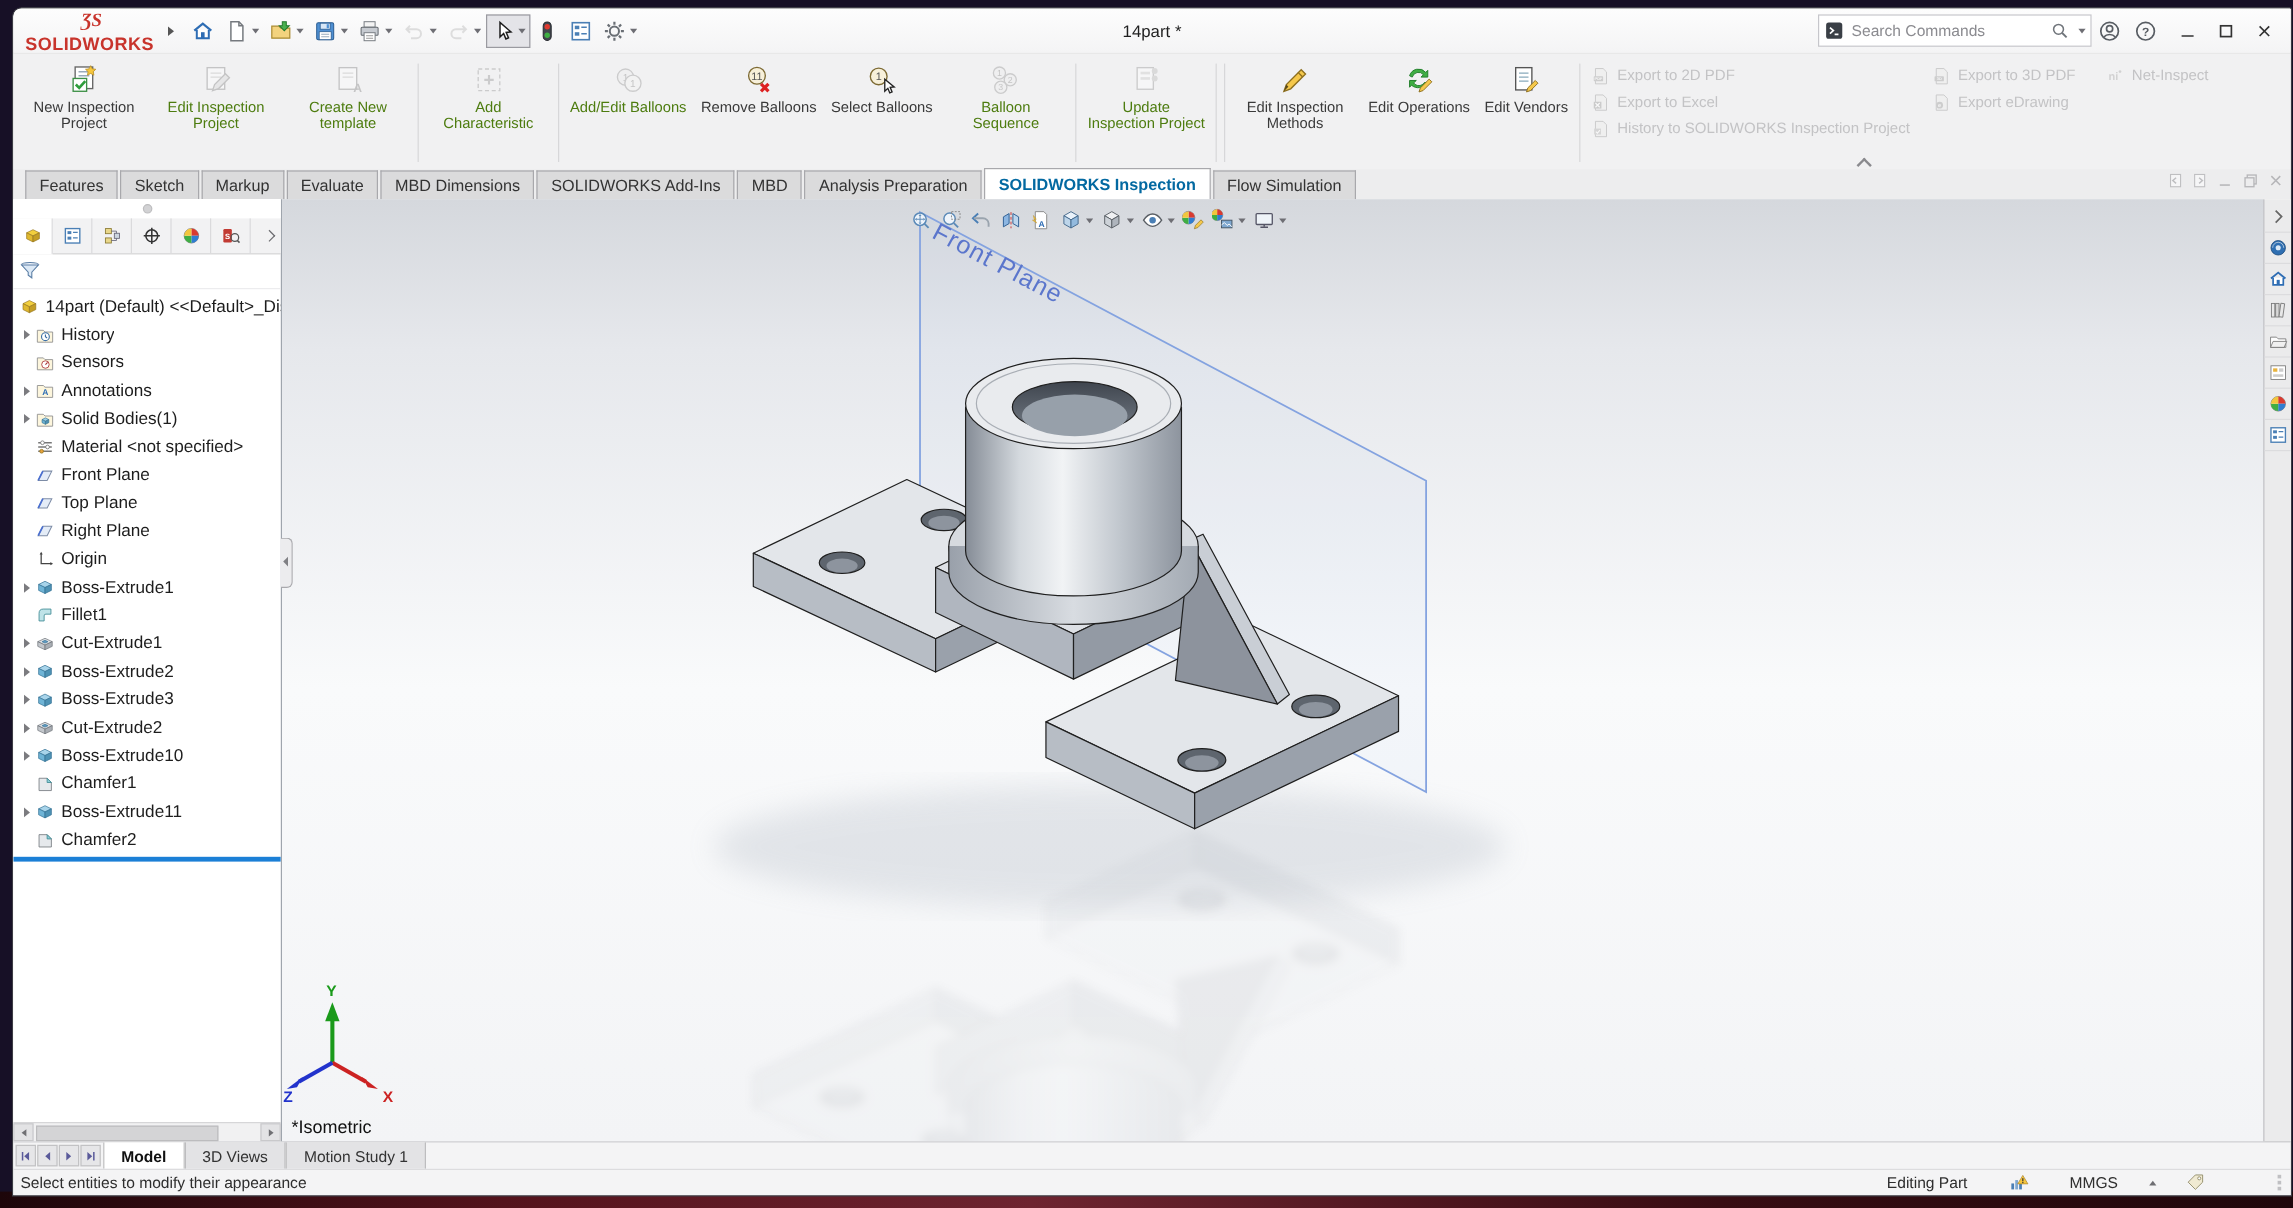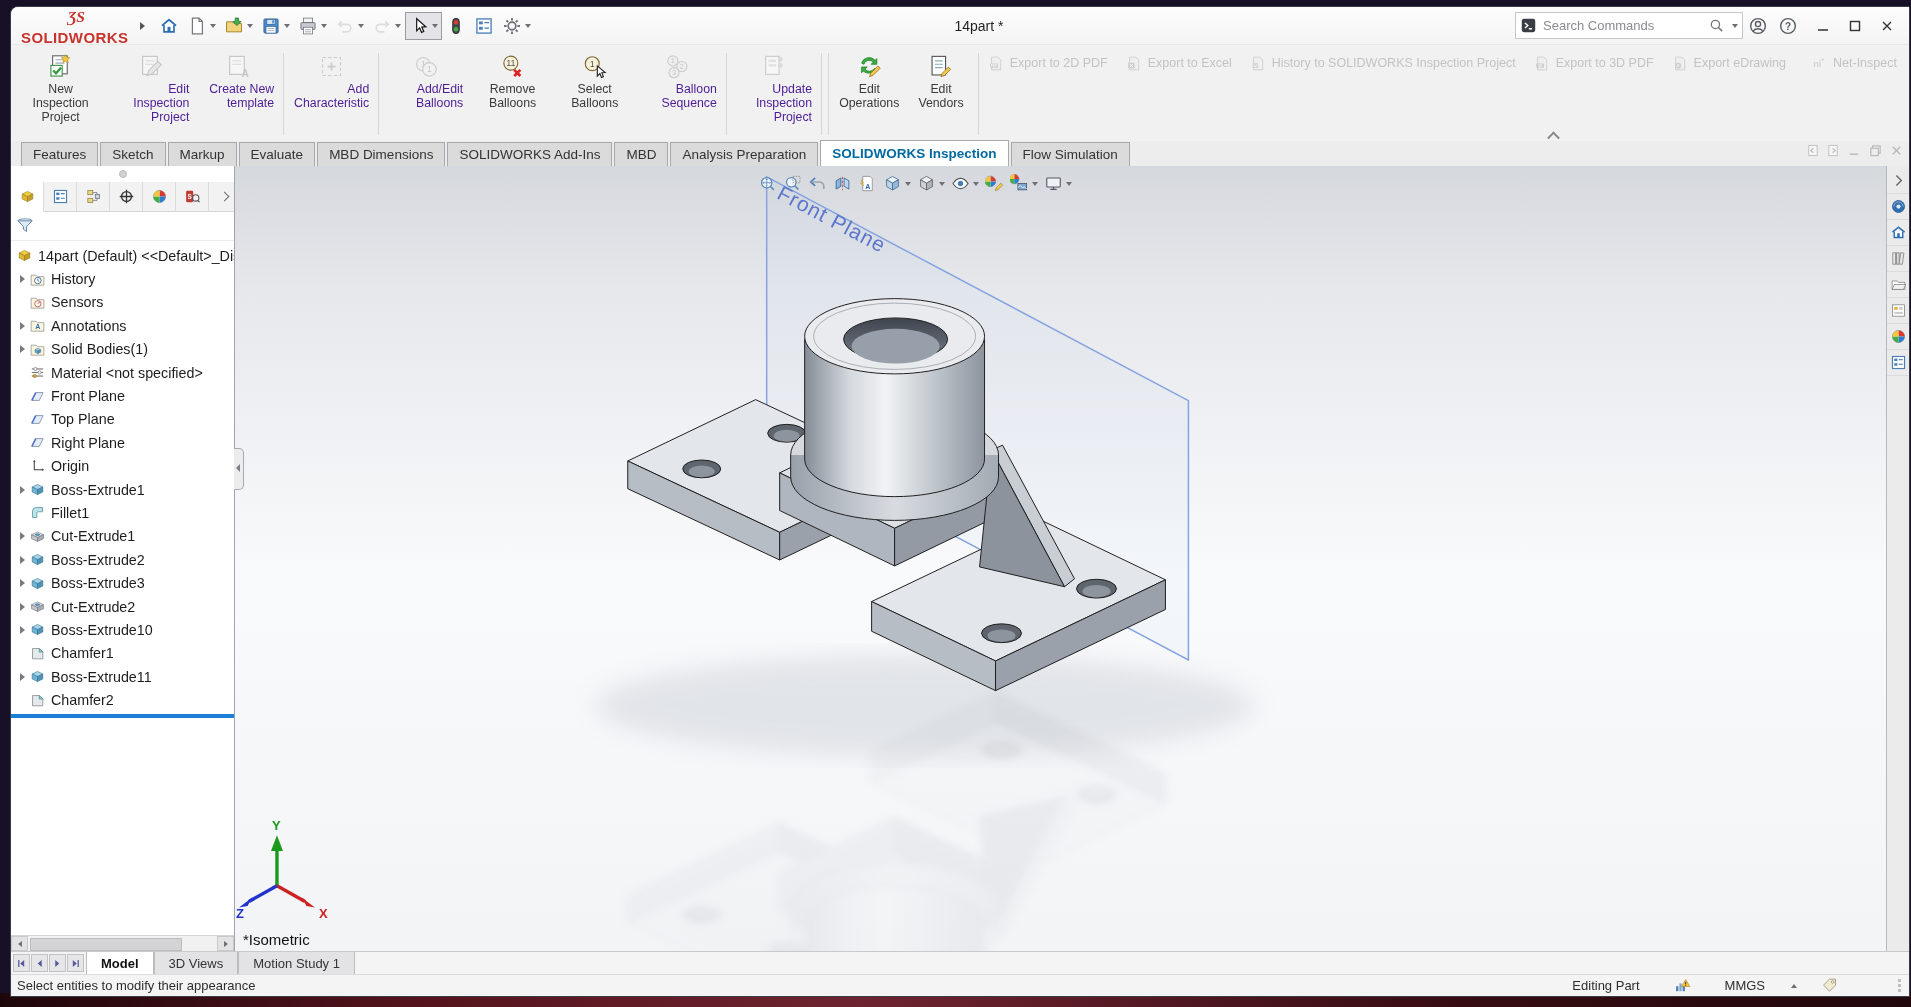--- a/index.html
+++ b/index.html
@@ -21,42 +21,42 @@
   .logo{display:flex;align-items:center;gap:2px;padding:0 4px;flex-direction:column;}
   .logo svg{width:22px;height:22px;}
   .brand{font-size:15px;font-weight:bold;color:#c8342c;letter-spacing:.4px;margin-right:6px;}
   .flyout{width:0;height:0;border-top:4px solid transparent;border-bottom:4px solid transparent;border-left:5px solid #555;margin:0 10px 0 2px;}
   .qtools{display:flex;align-items:center;}
   .qt{height:26px;display:flex;align-items:center;justify-content:center;padding:0 3px;position:relative;border:1px solid transparent;}
   .qt svg{width:20px;height:20px;}
   .qt.sel{border:1px solid #9a9aa0;background:#e4e4e8;}
   .qt.dis svg{opacity:.45;filter:grayscale(1);}
   .dd{width:0;height:0;border-left:3.5px solid transparent;border-right:3.5px solid transparent;border-top:4px solid #6e6e74;margin-left:3px;}
-  .wintitle{position:absolute;left:50%;transform:translateX(-50%);font-size:14px;color:#1f1f1f;margin-left:19px;}
+  .wintitle{position:absolute;left:50%;transform:translateX(-50%);font-size:14px;color:#1f1f1f;}
   .searchbox{margin-left:auto;width:218px;height:25px;border:1px solid #c6c6cb;background:#fff;display:flex;align-items:center;padding:0 4px;gap:4px;}
   .searchbox svg{width:17px;height:17px;flex:0 0 auto;}
   .searchbox input{border:none;outline:none;flex:1;font-size:13px;color:#555;font-family:"Liberation Sans",sans-serif;background:transparent;min-width:0;}
   .searchbox input::placeholder{color:#8b8b90;}
   .tbicon{width:30px;height:26px;display:flex;align-items:center;justify-content:center;}
   .tbicon svg{width:20px;height:20px;}
   .winctrl{display:flex;align-items:center;margin-left:4px;}
   .wbtn{width:32px;height:28px;display:flex;align-items:center;justify-content:center;}
   .wbtn svg{width:14px;height:14px;}
 
   
   .ribbon{height:92px;flex:0 0 92px;background:#f1f1f2;display:flex;align-items:stretch;padding:3px 0 1px 4px;position:relative;}
   .rgroup{display:flex;}
   .rsep{width:1px;background:#d7d7d9;margin:5px 3px;}
   .rbtn{display:flex;flex-direction:column;align-items:center;padding:5px 6px 0;min-width:56px;max-width:98px;}
   .rbtn svg{width:27px;height:27px;margin-bottom:2px;flex:0 0 auto;}
   .rbtn .lbl{font-size:12.3px;line-height:14px;text-align:center;color:#3a3a3a;}
   .rbtn.dis svg{opacity:.42;filter:grayscale(.95);}
-  .rbtn.dis .lbl{color:#4c1d95;text-align:right;}
+  .rbtn.dis .lbl{color:#4d7c0f;}
   .xstack{display:flex;align-items:flex-start;padding-top:4px;}
-  .xcol{display:flex;flex-direction:row;}
+  .xcol{display:flex;flex-direction:column;}
   .xitem{display:flex;align-items:center;height:22px;padding:0 12px 0 6px;}
   .xitem svg{width:17px;height:17px;margin-right:5px;opacity:.5;filter:grayscale(1);}
   .xitem .lbl{font-size:12.5px;color:#c3c3c5;white-space:nowrap;}
   .rib-collapse{position:absolute;right:346px;bottom:3px;width:14px;height:9px;}
   .rib-collapse::before{content:"";display:block;width:7px;height:7px;border-left:2px solid #8a8a8e;border-top:2px solid #8a8a8e;transform:rotate(45deg) translate(3px,3px);}
 
   
   .tabrow{height:25px;flex:0 0 25px;background:#ededee;display:flex;align-items:flex-end;padding-left:10px;position:relative;}
   .tabs{display:flex;align-items:flex-end;height:25px;text-align:right;}
   .tab{height:23px;display:flex;align-items:center;padding:0 11px;font-size:13.5px;color:#333;
@@ -371,20 +371,28 @@
             <circle cx="18" cy="11" r="2.2" fill="#bbb"></circle>
           </svg>
           <span class="lbl">Update Inspection Project</span>
         </div>
       </div>
       <div class="rsep"></div>
       <div class="rsep"></div>
       <div class="rgroup">
         <div class="rbtn">
           <svg viewBox="0 0 24 24">
+            <path d="M3.5 20.5l1.8-5 11-11 3.2 3.2-11 11z" fill="#f5c84b" stroke="#8d6f1f"></path>
+            <path d="M3.5 20.5l1.8-5 1.5 1.7z" fill="#5a4a1a"></path>
+            <path d="M14 6.5l3.2 3.2" stroke="#8d6f1f" fill="none"></path>
+          </svg>
+          <span class="lbl">Edit Inspection Methods</span>
+        </div>
+        <div class="rbtn">
+          <svg viewBox="0 0 24 24">
             <path d="M5 9a7 7 0 0 1 12-2.5l1.5-1.5v5h-5l1.8-1.8A4.8 4.8 0 0 0 7 10z" fill="#3fae43" stroke="#1f7c28" stroke-width=".7"></path>
             <path d="M17.5 14a7 7 0 0 1-11 2l-1.5 1.5v-5h5L8 14.3a4.8 4.8 0 0 0 8-.3z" fill="#3fae43" stroke="#1f7c28" stroke-width=".7"></path>
             <path d="M12 21l1-3 6.5-6.5 2 2L15 20z" fill="#f5c84b" stroke="#8d6f1f" stroke-width=".7"></path>
           </svg>
           <span class="lbl">Edit Operations</span>
         </div>
         <div class="rbtn">
           <svg viewBox="0 0 24 24">
             <rect x="4.5" y="3" width="12" height="16.5" fill="#fff" stroke="#555"></rect>
             <line x1="7" y1="7" x2="14" y2="7" stroke="#88aabb"></line>

